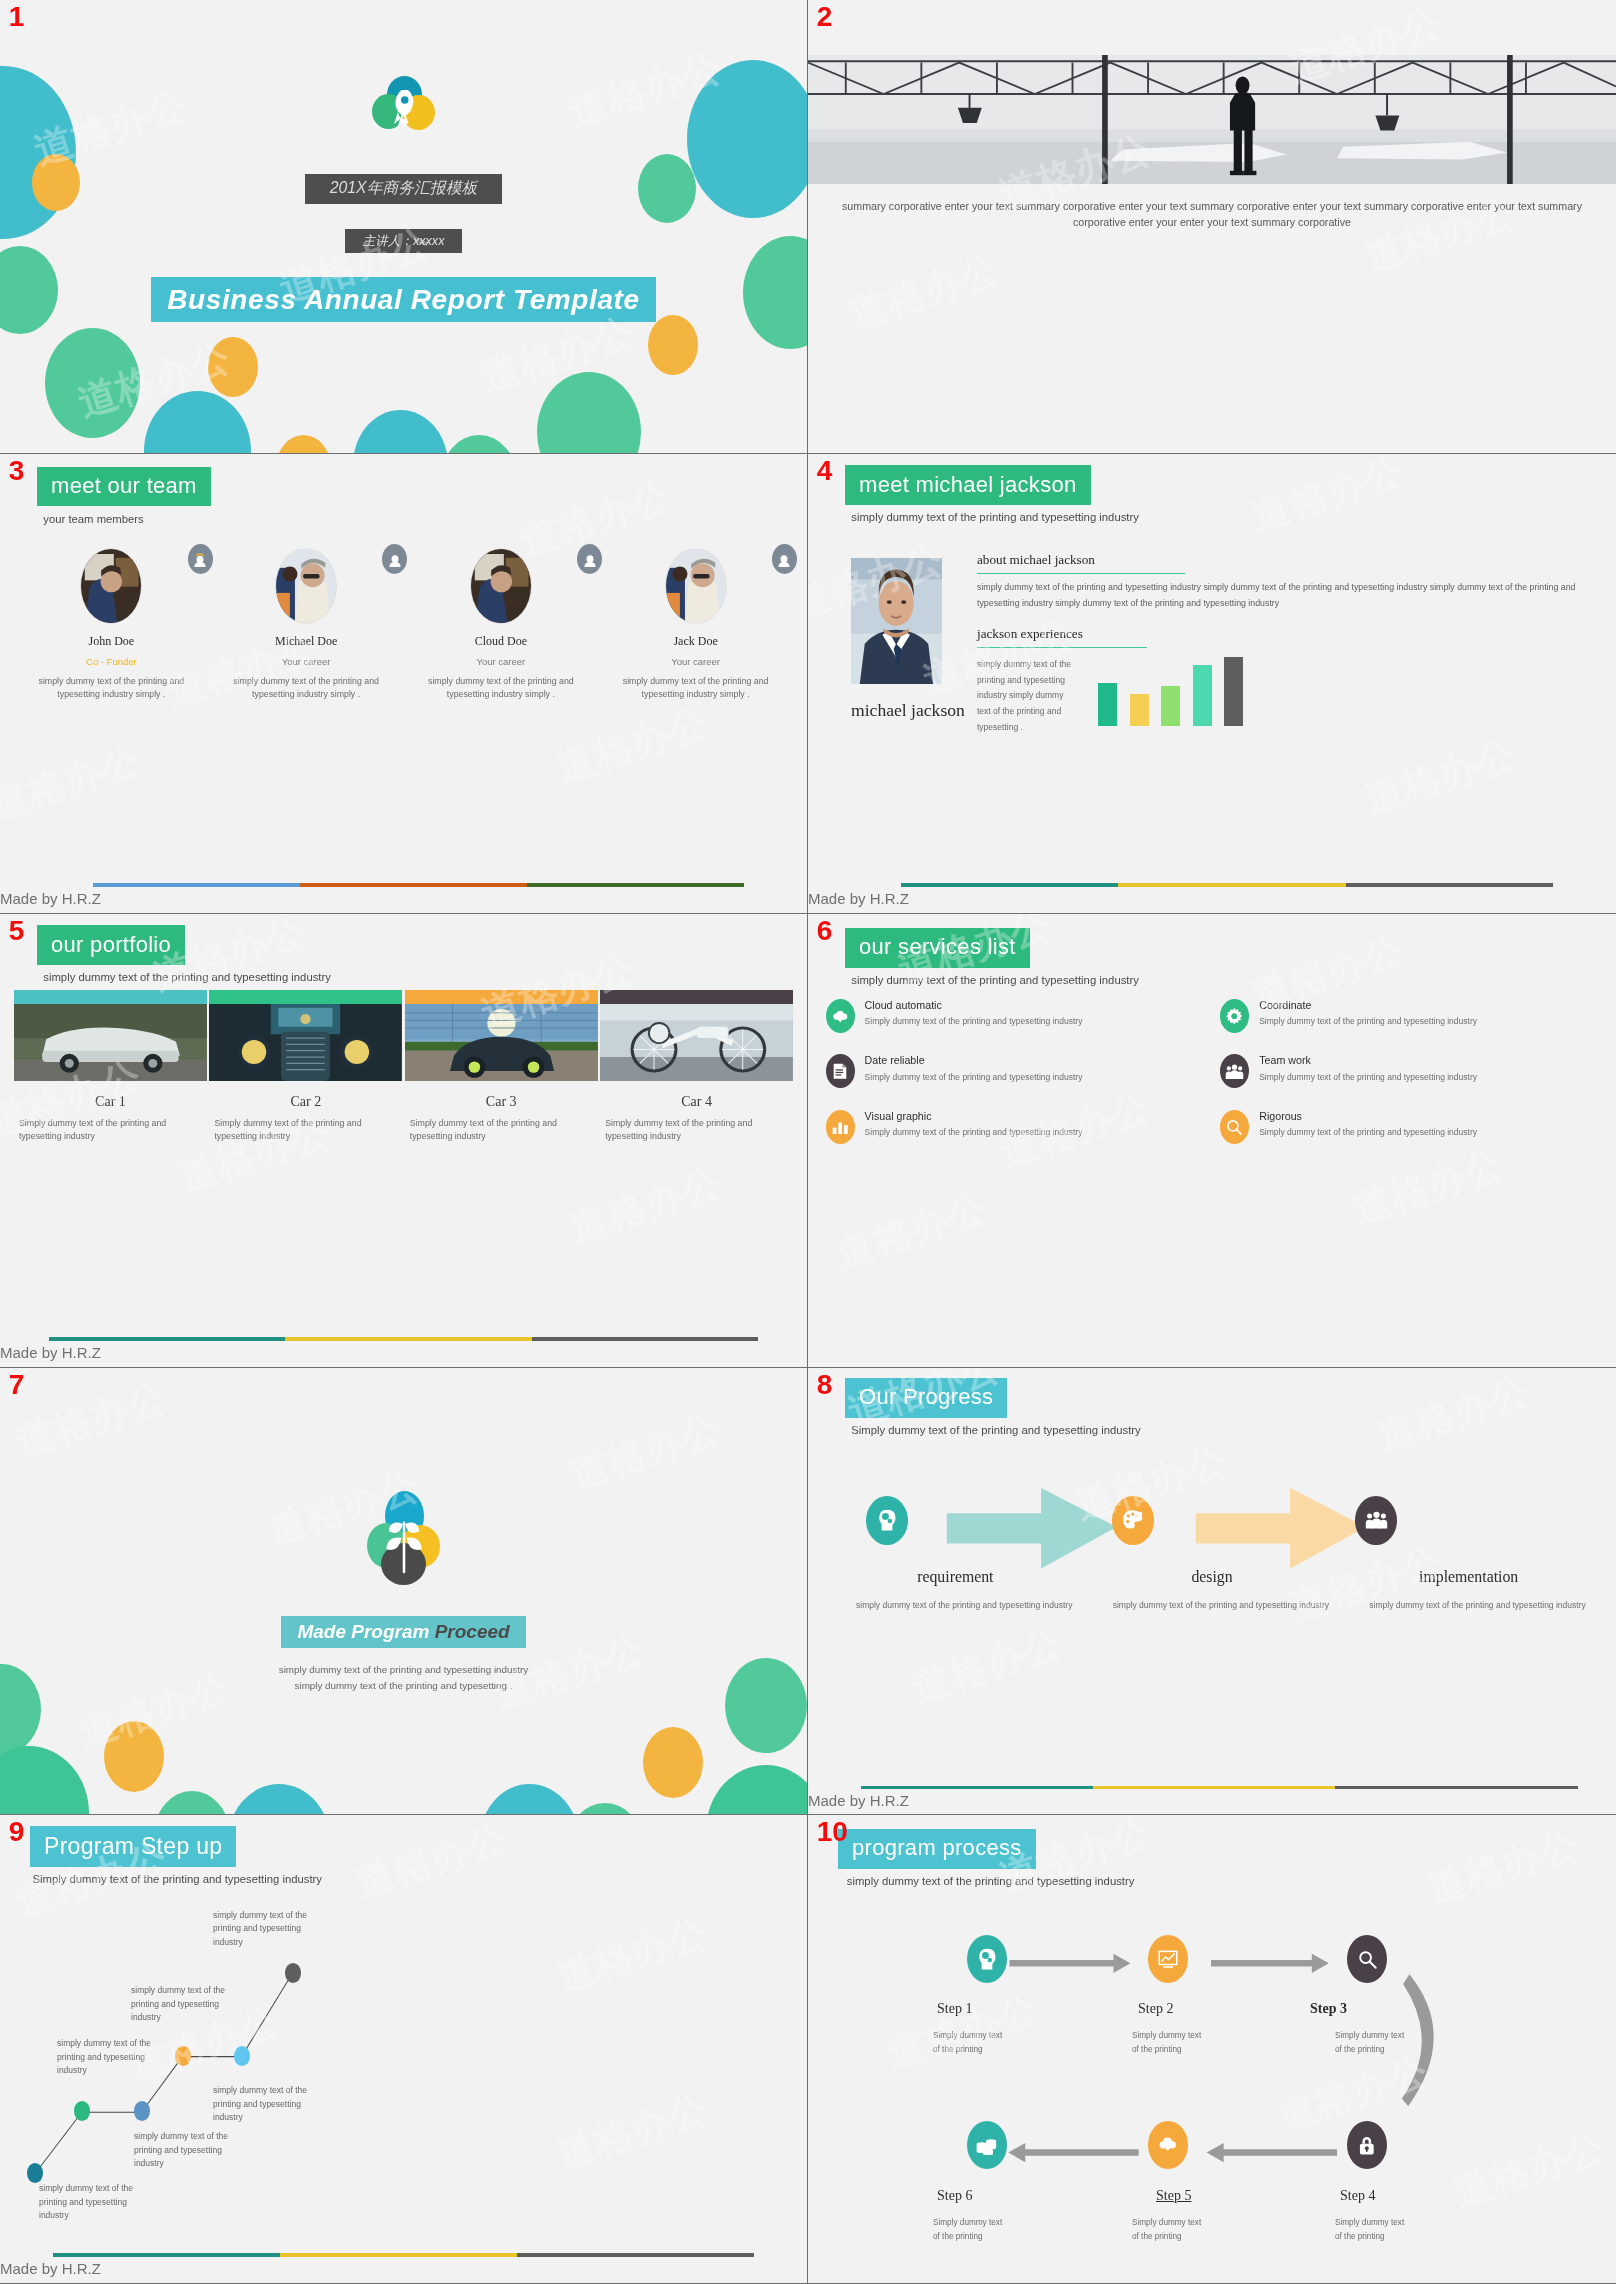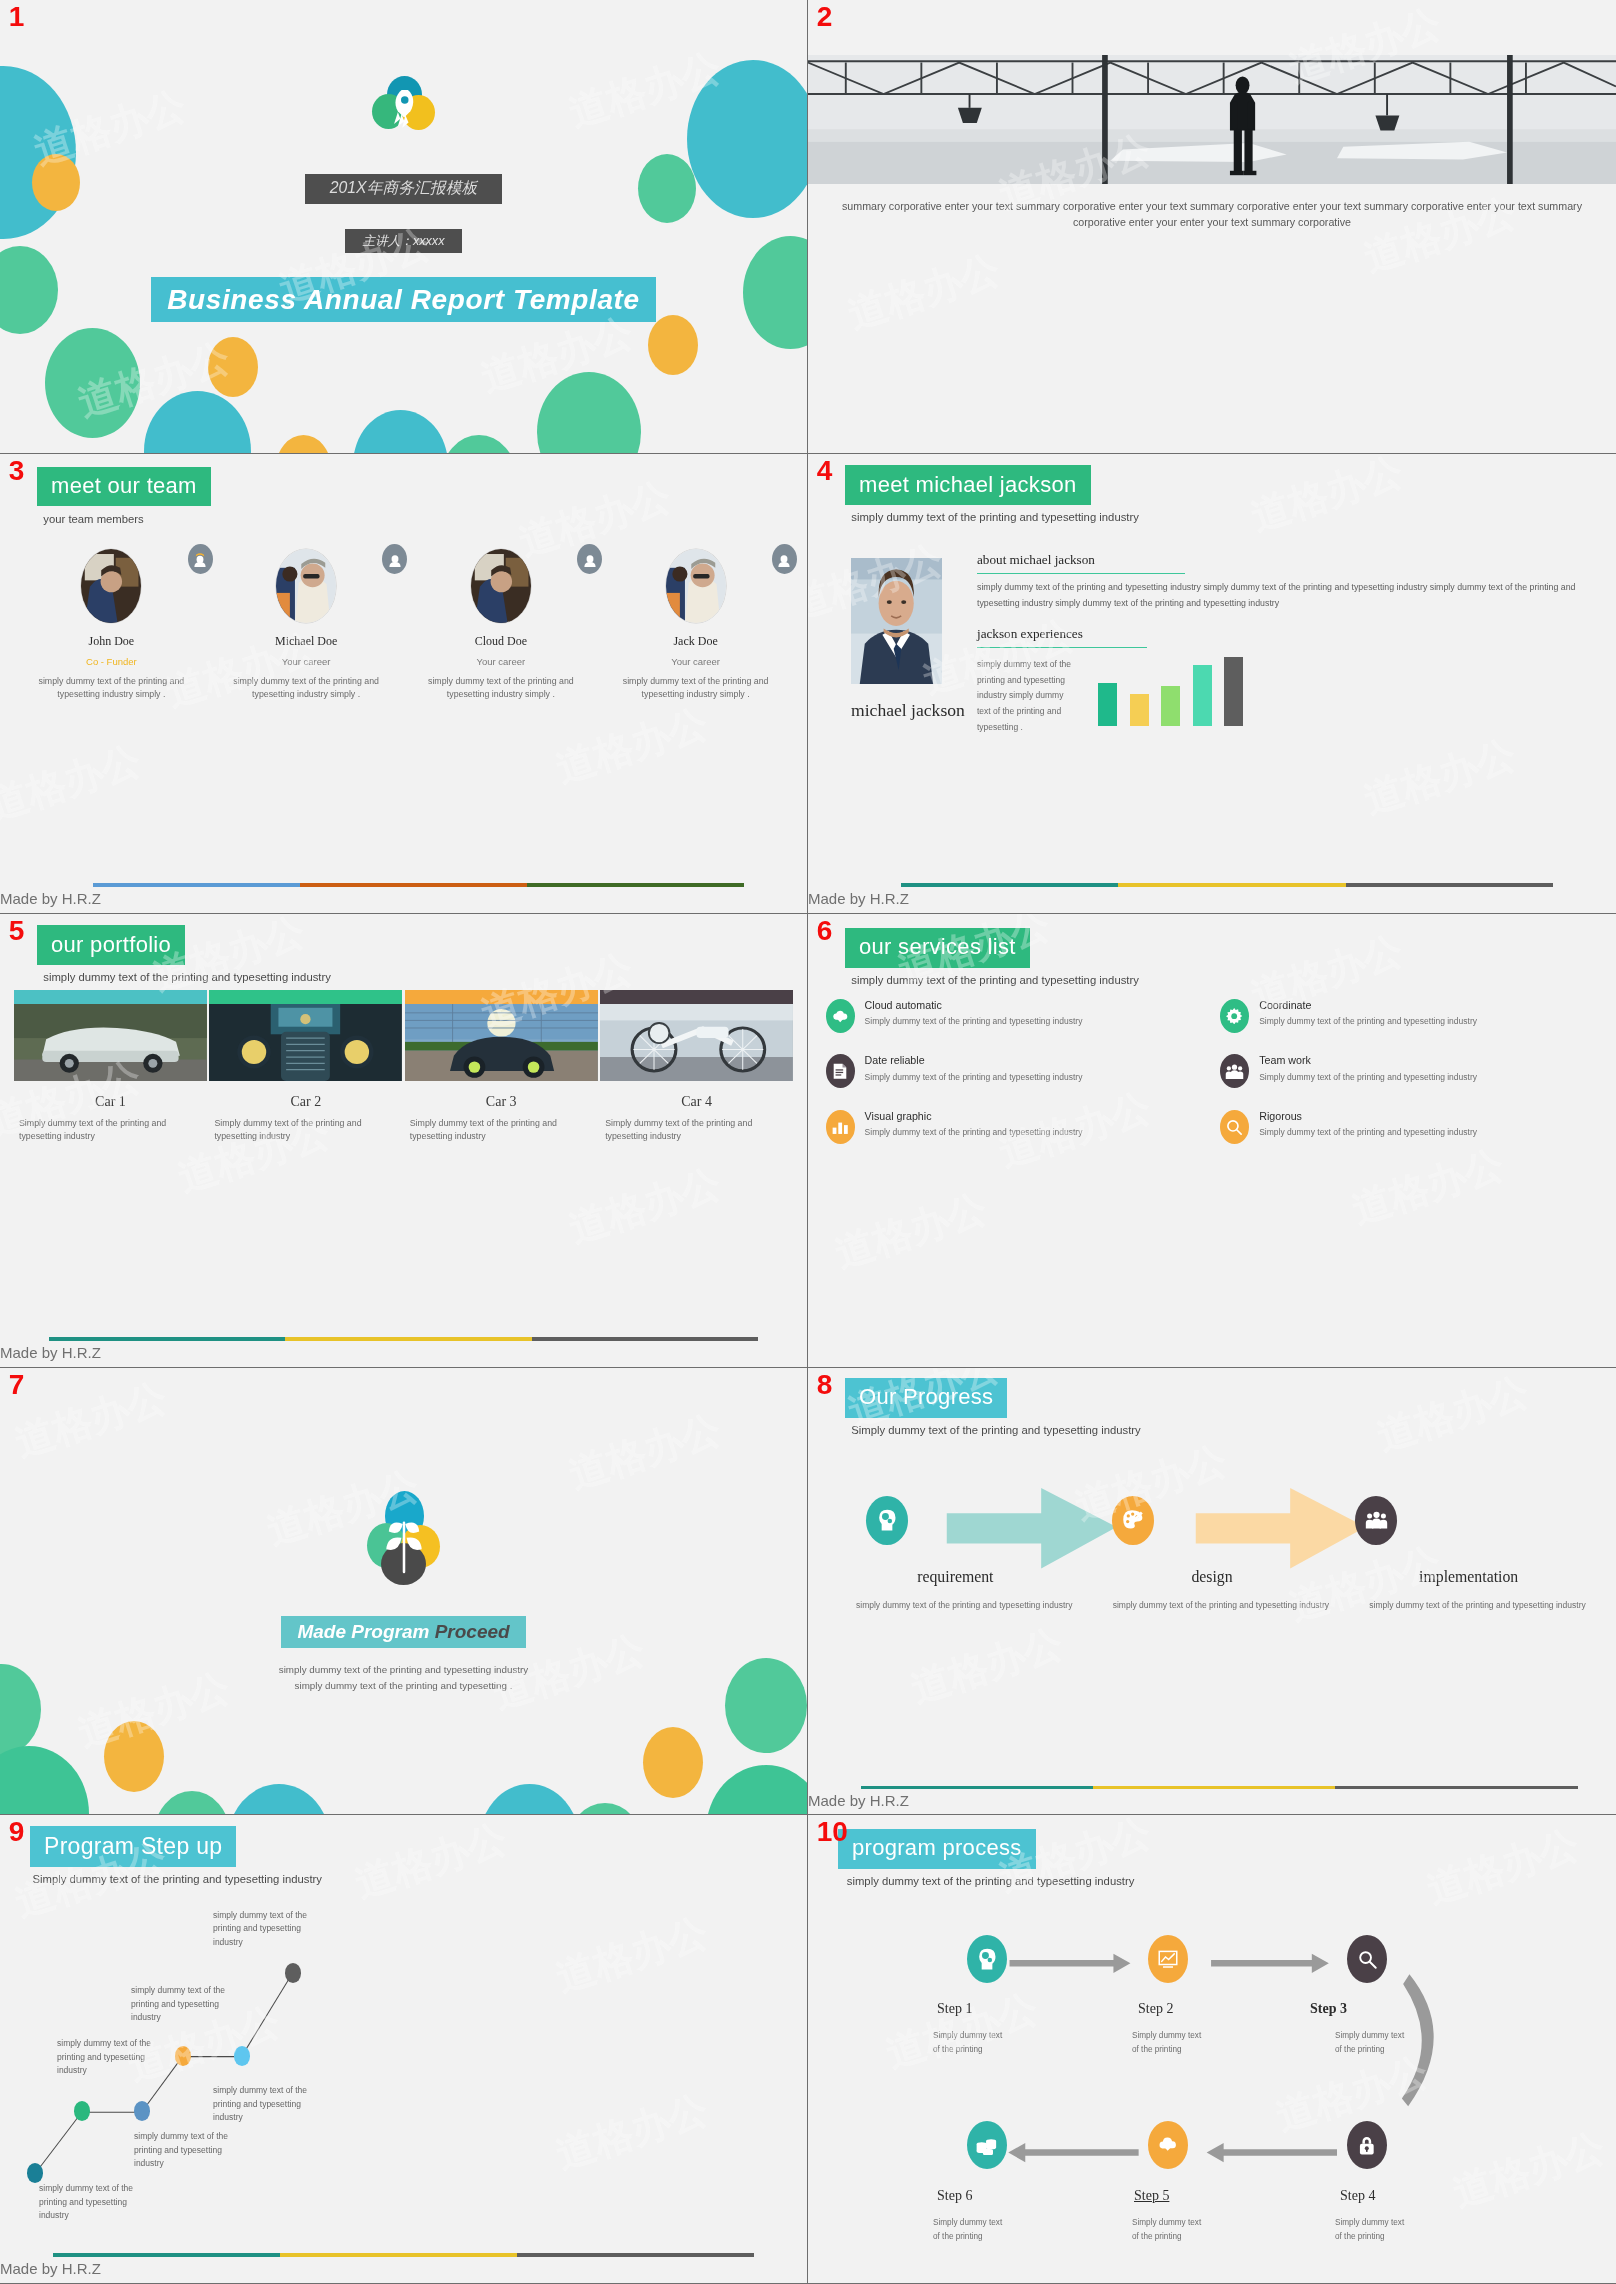--- a/index.html
+++ b/index.html
@@ -900,21 +900,21 @@
             </g>
           <g>
               <ellipse cx="19" cy="23" rx="8" ry="3"></ellipse>
               <rect x="11" y="23" width="16" height="5"></rect>
               <ellipse cx="19" cy="28" rx="8" ry="3"></ellipse>
             </g>
         </svg>
       </div>
 
       <div class="fttl" style="left:129px;top:291px;">Step 6</div>
-      <div class="fttl" style="left:326px;top:291px;text-decoration:underline;">Step 5</div>
+      <div class="fttl" style="left:348px;top:291px;text-decoration:underline;">Step 5</div>
       <div class="fttl" style="left:532px;top:291px;">Step 4</div>
       <div class="fdsc" style="left:125px;top:319px;">Simply dummy text of the printing</div>
       <div class="fdsc" style="left:324px;top:319px;">Simply dummy text of the printing</div>
       <div class="fdsc" style="left:527px;top:319px;">Simply dummy text of the printing</div>
     </div>
 
     <div class="wm">
       <span style="left:189px;top:12.6px;">道格办公</span>
       <span style="left:617px;top:25px;">道格办公</span>
       <span style="left:76px;top:189px;">道格办公</span>

